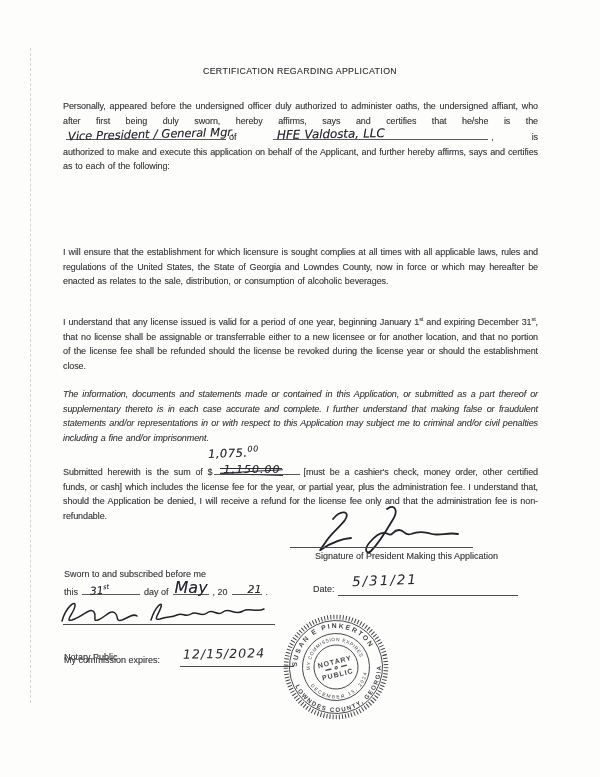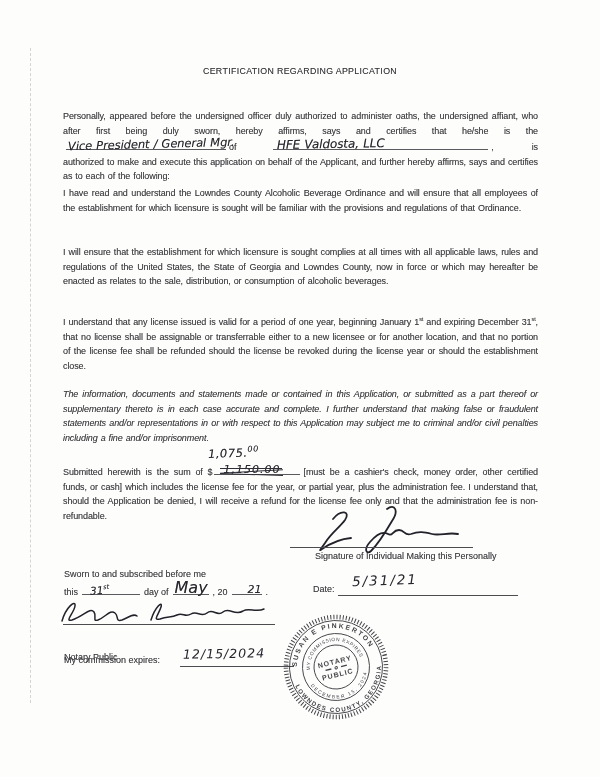--- a/index.html
+++ b/index.html
@@ -16,21 +16,21 @@
     position:absolute; left:0; top:66px; width:600px; text-align:center;
     font-size:8.8px; letter-spacing:.35px; color:#3a3a3e;
     text-shadow:0 0 .3px rgba(70,70,70,.55);
   }
   p.body-text {
     position:absolute; left:63px; width:475px; margin:0;
     font-size:9px; line-height:14.6px; text-align:justify;
     letter-spacing:-0.1px; word-spacing:.6px; color:#3e3e42;
     text-shadow:0 0 .3px rgba(70,70,70,.5);
   }
-  .p1 { top:109px; }  .p2 { top:186px; } .p3 { top:245px; }
+  .p1 { top:99px; }  .p2 { top:186px; } .p3 { top:245px; }
   .p4 { top:315px; } .p5 { top:387px;font-style:italic; } .p6 { top:463px; }
   sup { font-size:.62em; vertical-align:super; line-height:0; }
 
   .hw {
     font-family:"DejaVu Sans", sans-serif; font-style:italic;
     color:#26262e; white-space:nowrap; line-height:1;
   }
   .inline-blank {
     display:inline-block; border-bottom:1px solid #5a5a5e;
     height:11px; vertical-align:baseline; margin:0 3px; position:relative;
@@ -74,36 +74,35 @@
 <body>
 
 <div class="page">
 
   <div class="scan-artifact"></div>
 
   <div class="doc-title">CERTIFICATION REGARDING APPLICATION</div>
 
   <p class="body-text p1"><span>Personally, appeared before the undersigned officer duly authorized to administer oaths, the undersigned affiant, who after first being duly sworn, hereby affirms, says and certifies that he/she is the</span><span class="inline-blank blank-role"><span class="hw">Vice President / General Mgr.</span></span><span>of</span><span class="inline-blank blank-company"><span class="hw">HFE Valdosta, LLC</span></span><span>, is authorized to make and execute this application on behalf of the Applicant, and further hereby affirms, says and certifies as to each of the following:</span></p>
 
-  <p class="body-text p2">I have read and understand the Lowndes County Alcoholic Beverage Ordinance and will ensure that all employees of the establishment for which licensure is sought will be familiar with the provisions and regulations of that Ordinance.</p>
 
   <p class="body-text p3">I will ensure that the establishment for which licensure is sought complies at all times with all applicable laws, rules and regulations of the United States, the State of Georgia and Lowndes County, now in force or which may hereafter be enacted as relates to the sale, distribution, or consumption of alcoholic beverages.</p>
 
   <p class="body-text p4"><span>I understand that any license issued is valid for a period of one year, beginning January 1</span><sup>st</sup><span> and expiring December 31</span><sup>st</sup><span>, that no license shall be assignable or transferrable either to a new licensee or for another location, and that no portion of the license fee shall be refunded should the license be revoked during the license year or should the establishment close.</span></p>
 
   <p class="body-text p5">The information, documents and statements made or contained in this Application, or submitted as a part thereof or supplementary thereto is in each case accurate and complete. I further understand that making false or fraudulent statements and/or representations in or with respect to this Application may subject me to criminal and/or civil penalties including a fine and/or imprisonment.</p>
 
   <p class="body-text p6"><span>Submitted herewith is the sum of $</span><span class="amount-blank"><span class="hw crossed-amount"><span>1,150.00</span><span class="strike s1"></span><span class="strike s2"></span><span class="strike s3"></span></span><span class="hw amount-above"><span>1,075.</span><sup>00</sup></span></span><span>[must be a cashier's check, money order, other certified funds, or cash] which includes the license fee for the year, or partial year, plus the administration fee. I understand that, should the Application be denied, I will receive a refund for the license fee only and that the administration fee is non-refundable.</span></p>
 
   <svg class="sig-svg" style="left:295px; top:505px;" width="185" height="48" viewBox="0 0 185 48">
     <path d="M38,14 C46,4 56,6 50,15 C45,22 36,28 30,38 C26,44 23,47 27,44 C33,40 44,34 56,33" stroke-width="1.8"></path>
     <path d="M92,4 C100,-2 104,6 97,16 C90,28 82,40 76,46 C72,50 68,45 75,37 C81,30 88,26 93,29 C98,32 97,25 104,25 C110,25 109,31 116,29 C124,26 129,27 137,29 C145,31 153,27 163,29" stroke-width="1.8"></path>
   </svg>
   <div class="u-line" style="left:290px; top:547px; width:183px;"></div>
-  <div class="small-label" style="left:315px; top:551px;">Signature of Individual Making this Personally</div>
+  <div class="small-label" style="left:315px; top:551px;">Signature of President Making this Application</div>
 
   <div class="small-label" style="left:64px; top:569px;">Sworn to and subscribed before me</div>
   <div class="sworn-row"><span>this</span><span class="inline-blank blank-day"><span class="hw"><span>31</span><sup>st</sup></span></span><span>day of</span><span class="inline-blank blank-month"><span class="hw">May</span></span><span>, 20</span><span class="inline-blank blank-year"><span class="hw">21</span></span><span>.</span></div>
 
   <div class="small-label" style="left:313px; top:584px;">Date:</div>
   <div class="u-line" style="left:338px; top:595px; width:180px;"></div>
   <div class="hw hw-date">5/31/21</div>
 
   <svg class="sig-svg" style="left:56px; top:597px;" width="215" height="30" viewBox="0 0 215 30">
     <path d="M6,24 C10,10 20,2 19,9 C18,16 8,25 16,23 C28,19 34,10 38,15 C41,19 36,25 42,23 C50,20 54,12 59,16 C63,19 59,25 66,23 C72,21 77,16 81,19" stroke-width="1.5"></path>

